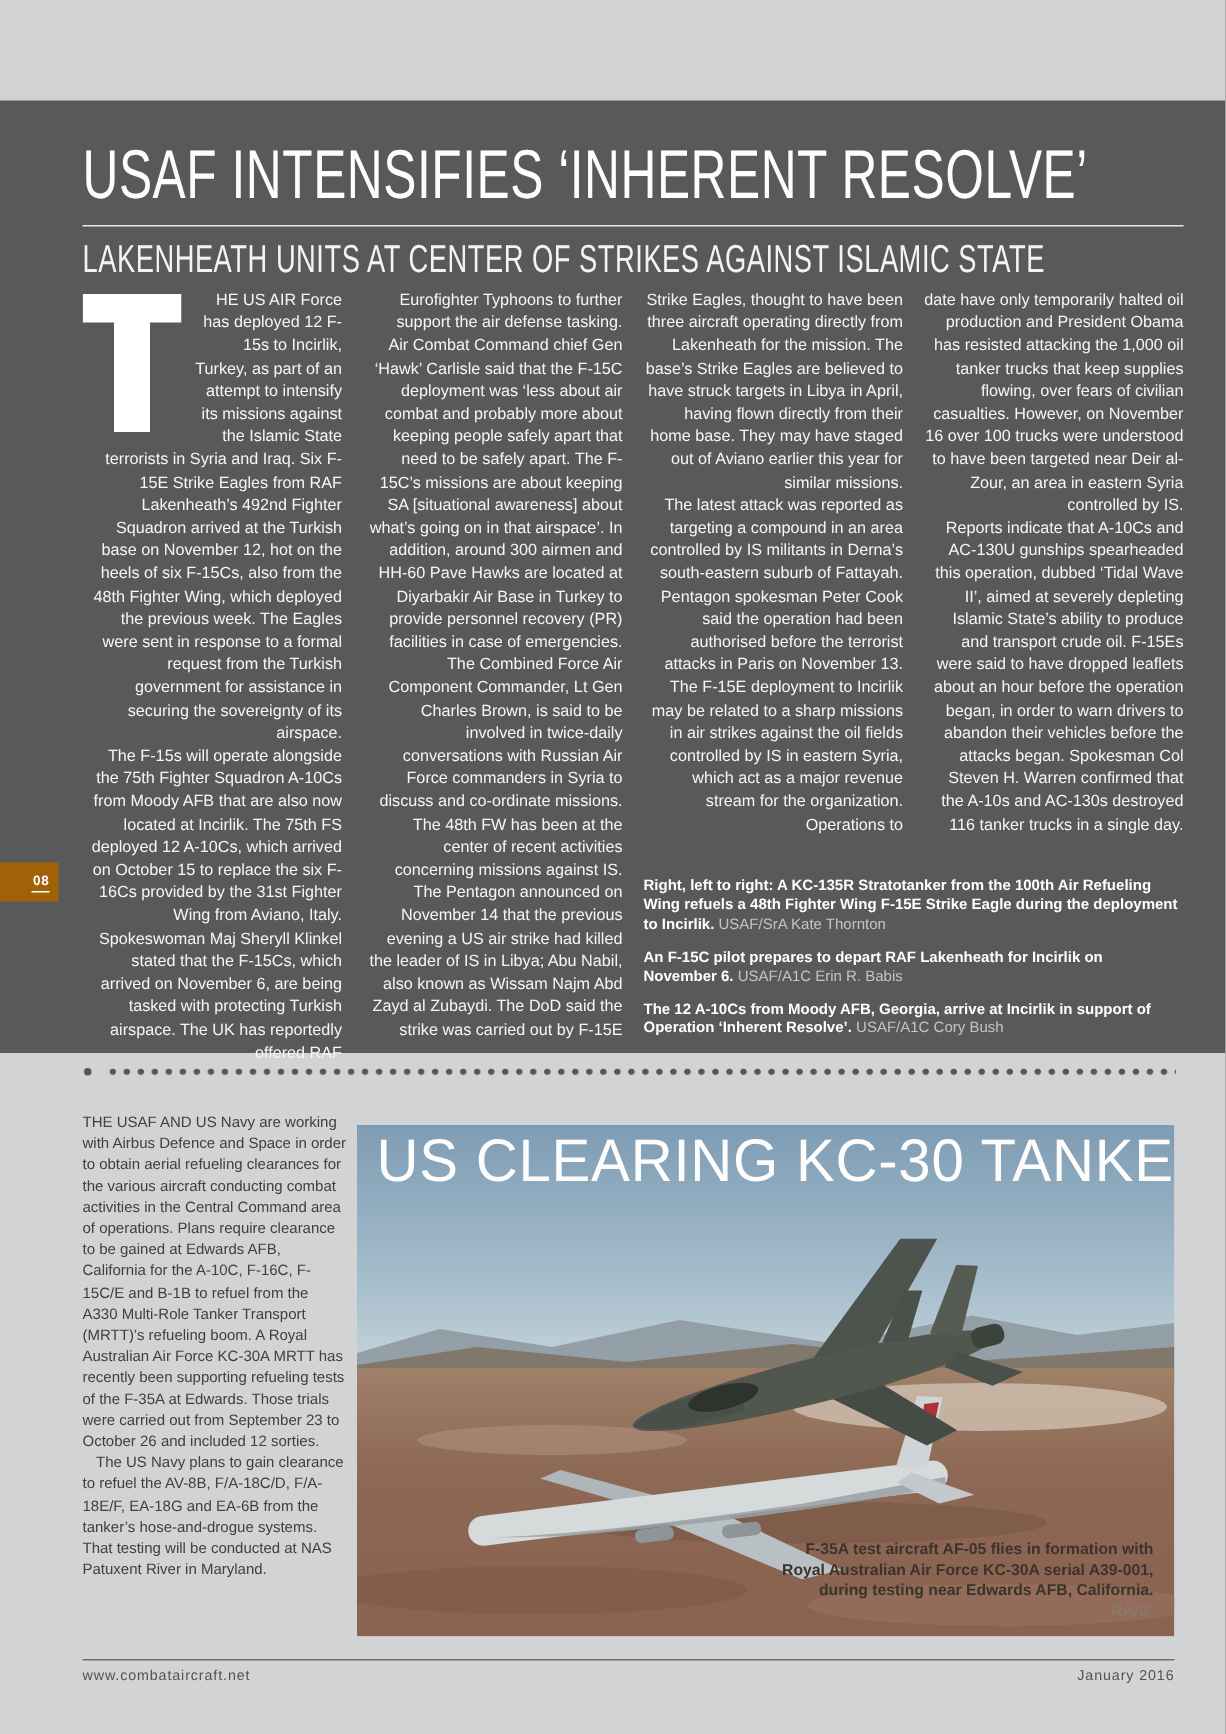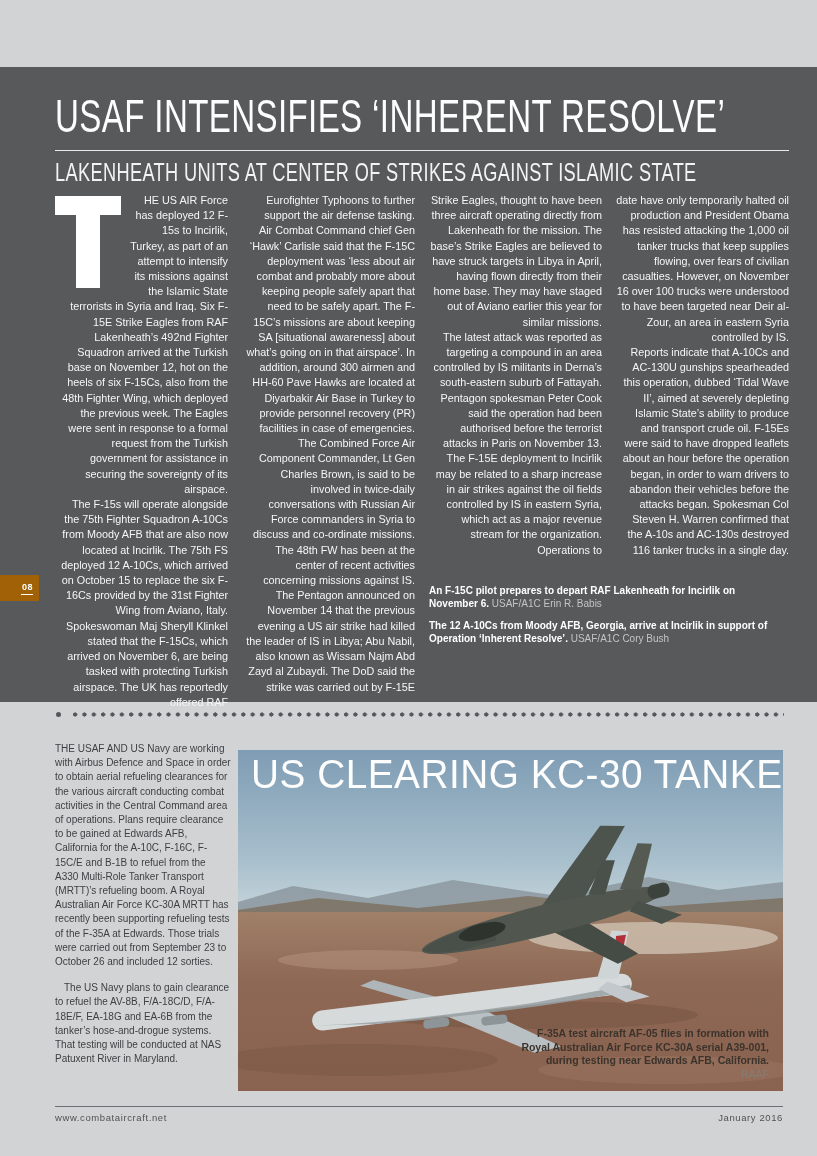--- a/index.html
+++ b/index.html
@@ -33,21 +33,21 @@
   .page-tab .num-rule{width:12px;height:1px;background:#fff;margin-top:2px;}
   
   .dot-single{position:absolute;left:56px;top:712px;width:5px;height:5px;border-radius:50%;background:#55565a;}
   .dots-run{position:absolute;left:73px;top:712px;width:711px;height:5px;
             background-image:radial-gradient(circle at 2.2px 2.5px,#55565a 1.9px,transparent 2.3px);
             background-size:9.35px 5px;background-repeat:repeat-x;}
   
   .tanker-text{position:absolute;left:55px;top:742px;width:176px;color:#3e3f41;
                font-size:10px;line-height:14.2px;}
   .tanker-text p{margin:0;}
-  .tanker-text p.ind{text-indent:9px;margin-top:12px;}
+  .tanker-text p.ind{text-indent:9px;}
   .photo{position:absolute;left:238px;top:750px;width:545px;height:341px;overflow:hidden;}
   .photo-headline{position:absolute;left:13px;top:2px;color:#fdfdfd;font-size:40px;font-weight:300;
                   white-space:nowrap;transform:scaleX(.97);transform-origin:left top;letter-spacing:.5px;}
   .photo-caption{position:absolute;right:14px;bottom:10px;width:250px;text-align:right;
                  font-size:10.5px;line-height:13.5px;font-weight:bold;color:#3b332c;}
   .photo-credit{font-weight:normal;color:#857d72;}
   
   .footer-rule{position:absolute;left:55px;top:1106px;width:728px;height:1px;background:#6e6f72;}
   .footer-left{position:absolute;left:55px;top:1112px;font-size:9.5px;color:#515254;letter-spacing:.6px;}
   .footer-right{position:absolute;right:34px;top:1112px;font-size:9.5px;color:#515254;letter-spacing:.6px;}
@@ -77,29 +77,30 @@
       </div>
       <div class="col">
         <p>Eurofighter Typhoons to further support the air defense tasking.</p>
         <p class="ind">Air Combat Command chief Gen ‘Hawk’ Carlisle said that the F-15C deployment was ‘less about air combat and probably more about keeping people safely apart that need to be safely apart. The F-15C’s missions are about keeping SA [situational awareness] about what’s going on in that airspace’. In addition, around 300 airmen and HH-60 Pave Hawks are located at Diyarbakir Air Base in Turkey to provide personnel recovery (PR) facilities in case of emergencies.</p>
         <p class="ind">The Combined Force Air Component Commander, Lt Gen Charles Brown, is said to be involved in twice-daily conversations with Russian Air Force commanders in Syria to discuss and co-ordinate missions.</p>
         <p class="ind">The 48th FW has been at the center of recent activities concerning missions against IS. The Pentagon announced on November 14 that the previous evening a US air strike had killed the leader of IS in Libya; Abu Nabil, also known as Wissam Najm Abd Zayd al Zubaydi. The DoD said the strike was carried out by F-15E</p>
       </div>
       <div class="col">
         <p>Strike Eagles, thought to have been three aircraft operating directly from Lakenheath for the mission. The base’s Strike Eagles are believed to have struck targets in Libya in April, having flown directly from their home base. They may have staged out of Aviano earlier this year for similar missions.</p>
         <p class="ind">The latest attack was reported as targeting a compound in an area controlled by IS militants in Derna’s south-eastern suburb of Fattayah. Pentagon spokesman Peter Cook said the operation had been authorised before the terrorist attacks in Paris on November 13.</p>
-        <p class="ind">The F-15E deployment to Incirlik may be related to a sharp increase in air strikes against the oil fields controlled by IS in eastern Syria, which act as a major revenue stream for the organization. Operations to</p>
+        <p class="ind">The F-15E deployment to Incirlik may be related to a sharp missions in air strikes against the oil fields controlled by IS in eastern Syria, which act as a major revenue stream for the organization. Operations to</p>
       </div>
       <div class="col">
         <p>date have only temporarily halted oil production and President Obama has resisted attacking the 1,000 oil tanker trucks that keep supplies flowing, over fears of civilian casualties. However, on November 16 over 100 trucks were understood to have been targeted near Deir al-Zour, an area in eastern Syria controlled by IS.</p>
         <p class="ind">Reports indicate that A-10Cs and AC-130U gunships spearheaded this operation, dubbed ‘Tidal Wave II’, aimed at severely depleting Islamic State’s ability to produce and transport crude oil. F-15Es were said to have dropped leaflets about an hour before the operation began, in order to warn drivers to abandon their vehicles before the attacks began. Spokesman Col Steven H. Warren confirmed that the A-10s and AC-130s destroyed 116 tanker trucks in a single day.</p>
       </div>
     </div>
 
     <div class="captions">
+      <p><span>Right, left to right: A KC-135R Stratotanker from the 100th Air Refueling Wing refuels a 48th Fighter Wing F-15E Strike Eagle during the deployment to Incirlik.</span> <span class="cap-credit">USAF/SrA Kate Thornton</span></p>
       <p><span>An F-15C pilot prepares to depart RAF Lakenheath for Incirlik on November 6.</span> <span class="cap-credit">USAF/A1C Erin R. Babis</span></p>
       <p><span>The 12 A-10Cs from Moody AFB, Georgia, arrive at Incirlik in support of Operation ‘Inherent Resolve’.</span> <span class="cap-credit">USAF/A1C Cory Bush</span></p>
     </div>
   </div>
 
   <div class="page-tab">
     <span class="num">08</span>
     <span class="num-rule"></span>
   </div>
 

